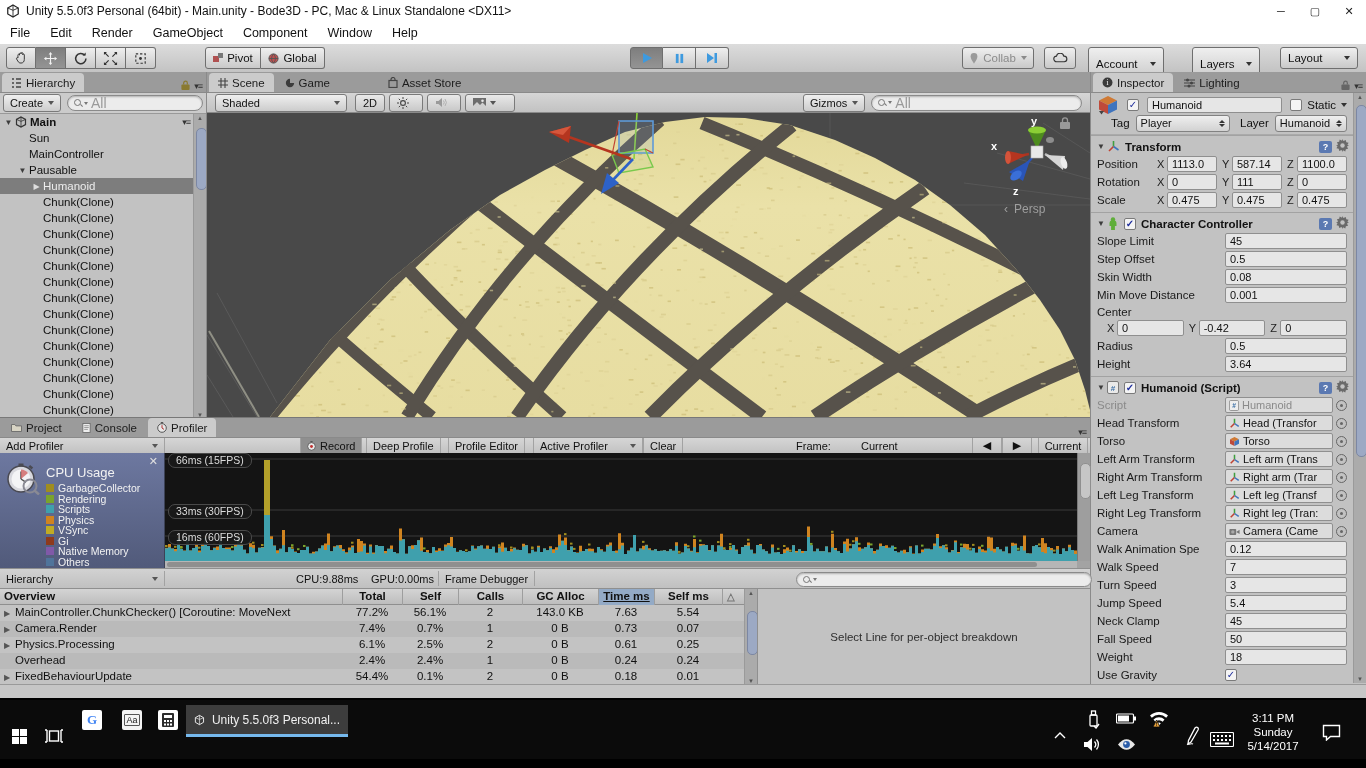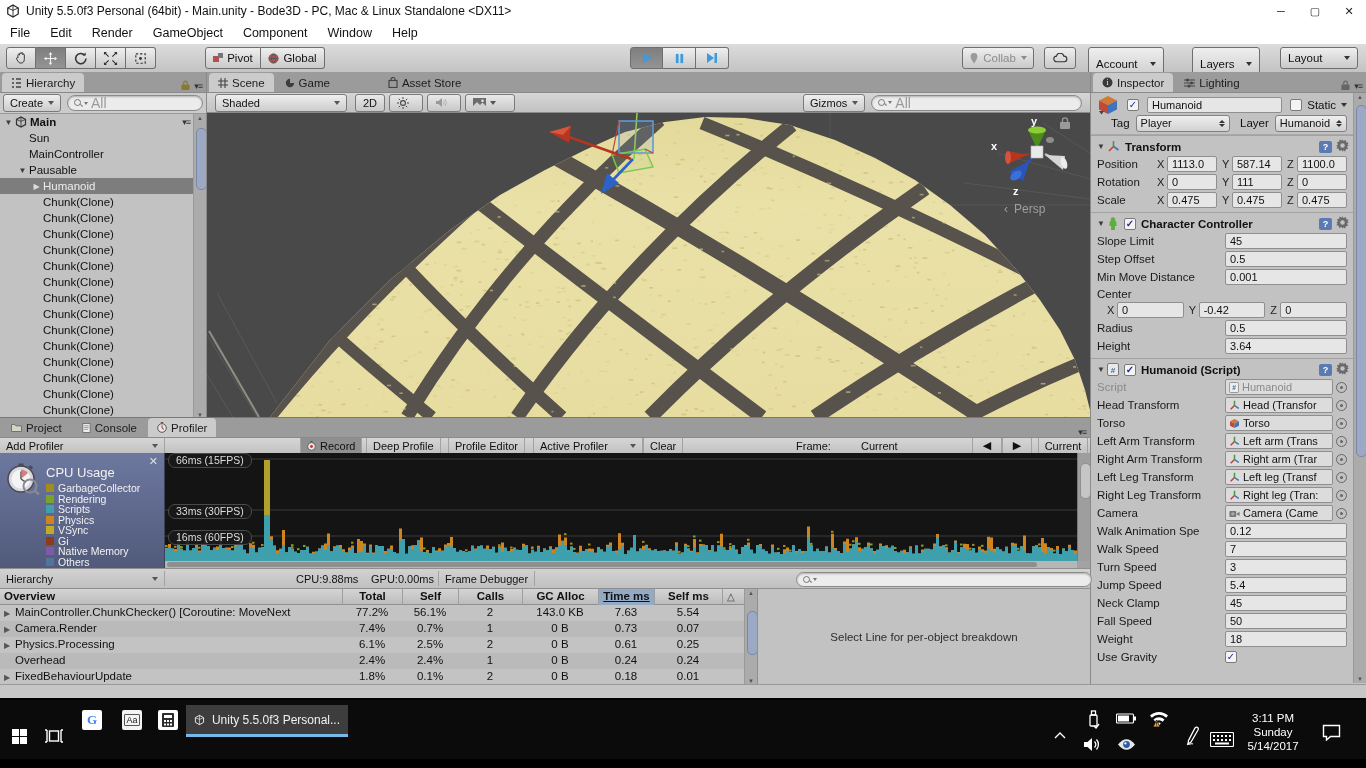--- a/index.html
+++ b/index.html
@@ -1503,20 +1503,24 @@
               <div class="prop-row">
                 <span class="prop-label">Slope Limit</span>
                 <span class="field prop-field">45</span>
               </div>
 
               <div class="prop-row">
                 <span class="prop-label">Step Offset</span>
                 <span class="field prop-field">0.5</span>
               </div>
 
+              <div class="prop-row">
+                <span class="prop-label">Skin Width</span>
+                <span class="field prop-field">0.08</span>
+              </div>
 
               <div class="prop-row">
                 <span class="prop-label">Min Move Distance</span>
                 <span class="field prop-field">0.001</span>
               </div>
             </div>
           <div class="prop-row" style="height:15px">
             <span class="prop-label">Center</span>
           </div>
           <div class="prop-row" style="padding-left:16px">
@@ -2008,21 +2012,21 @@
             <span class="cell num">2.4%</span>
             <span class="cell num">1</span>
             <span class="cell num">0 B</span>
             <span class="cell num">0.24</span>
             <span class="cell num">0.24</span>
             <span class="cell"></span>
           </div>
 
           <div class="pt-grid prow-line">
             <span class="cell"><span class="tri">▶</span><span>FixedBehaviourUpdate</span></span>
-            <span class="cell num">1.8%</span>
+            <span class="cell num">54.4%</span>
             <span class="cell num">0.1%</span>
             <span class="cell num">2</span>
             <span class="cell num">0 B</span>
             <span class="cell num">0.18</span>
             <span class="cell num">0.01</span>
             <span class="cell"></span>
           </div>
         </div>
     </div>
     <div class="table-vscroll">

